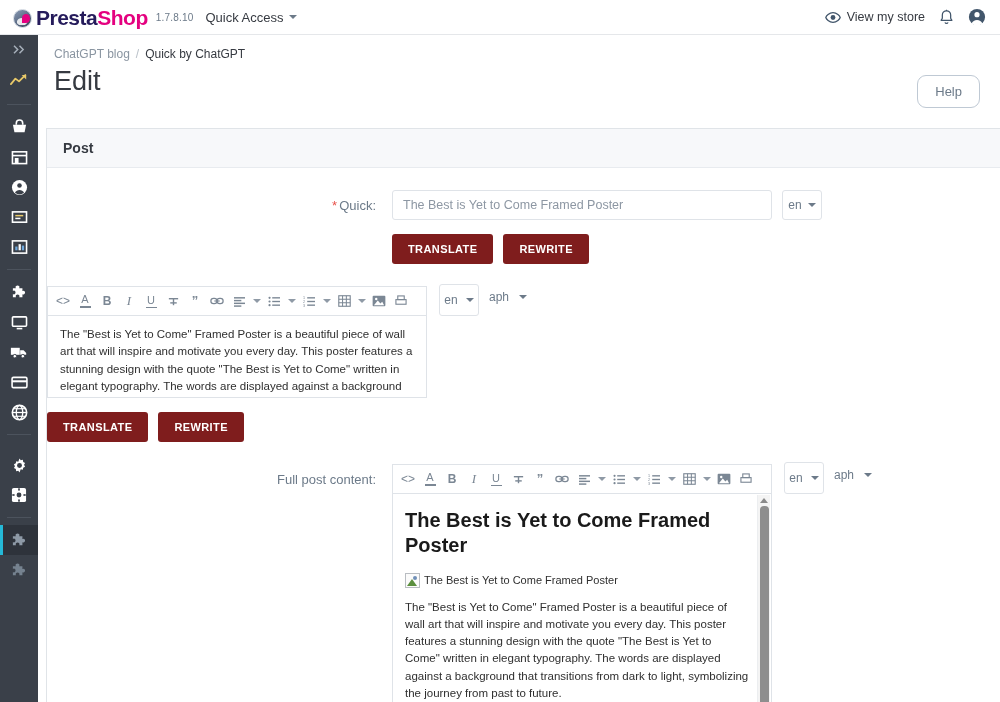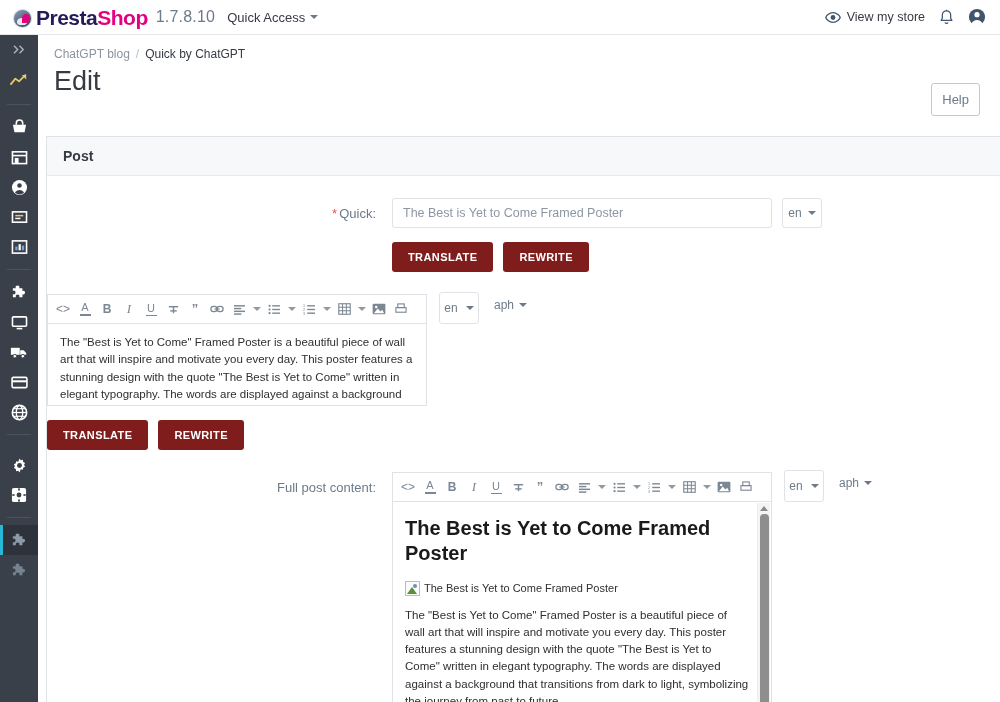--- a/index.html
+++ b/index.html
@@ -35,21 +35,21 @@
     background: #e4017f;
   }
   .ps-logo-mark:before {
     content: ""; position: absolute; left: 3px; bottom: 2px;
     width: 10px; height: 7px; border-radius: 50% 50% 40% 40%;
     background: #ffffff; opacity: .85;
   }
   .ps-word { font-size: 21px; font-weight: bold; letter-spacing: -0.5px; line-height: 1; }
   .ps-word .a { color: #251b5b; }
   .ps-word .b { color: #e4017f; }
-  .ps-version { font-size: 16px; color: #6c7a89; margin-left: 8px; letter-spacing: .2px; }
+  .ps-version { font-size: 10px; color: #6c7a89; margin-left: 8px; letter-spacing: .2px; }
   .quick-access {
     font-size: 13px; color: #363a41; margin-left: 12px;
     display: flex; align-items: center; cursor: pointer;
   }
   .caret-down {
     display: inline-block; width: 0; height: 0; margin-left: 5px;
     border-left: 4px solid transparent; border-right: 4px solid transparent;
     border-top: 4px solid #6c7a89;
   }
   .search-box {
@@ -105,22 +105,22 @@
   .breadcrumb .bc-link { color: #8a95a1; cursor: pointer; }
   .breadcrumb .bc-sep { color: #b9c0c8; }
   .breadcrumb .bc-current { color: #363a41; }
   .title-row {
     display: flex; align-items: flex-start; justify-content: space-between;
     padding: 2px 20px 0 16px;
   }
   .page-title { font-size: 27px; font-weight: normal; color: #363a41; margin: 0; line-height: 1.35; }
   .help-btn {
     border: 1px solid #bfc9d4; background: #ffffff; color: #6c7a89;
-    border-radius: 3px; font-size: 13px; padding: 8px 10px;
-    cursor: pointer; margin-top: 20px;
+    border-radius: 9px; font-size: 13px; padding: 8px 17px;
+    cursor: pointer; margin-top: 12px;
     font-family: "Liberation Sans", sans-serif;
   }
 
   
   .panel {
     margin: 20px 0 0 8px; width: 960px;
     background: #ffffff; border: 1px solid #e0e4e8;
     border-top: 1px solid #e0e4e8;
   }
   .panel-head {
@@ -201,21 +201,21 @@
   .lang-float {
     position: absolute; right: -52px; top: -2px;
     width: 40px; height: 32px;
     border: 1px solid #dfe3e8; border-radius: 3px; background: #fff;
     display: flex; align-items: center; justify-content: center;
     gap: 3px; font-size: 12px; color: #6c7a89; cursor: pointer; z-index: 6;
   }
   .para-float {
     position: absolute; right: -100px; top: 4px;
     font-size: 12px; color: #6c7a89; display: flex; align-items: center;
-    cursor: pointer; z-index: 4; white-space: nowrap;
+    gap: 5px; cursor: pointer; z-index: 4; white-space: nowrap;
   }
 
   
   .broken-img {
     display: inline-flex; align-items: center; gap: 4px;
     font-size: 11px; color: #2f2f2f; margin: 0 0 10px 0;
   }
   .broken-img-icon {
     width: 15px; height: 15px; border: 1px solid #b9bdc2;
     background: #fbfbfb; position: relative; display: inline-block;

